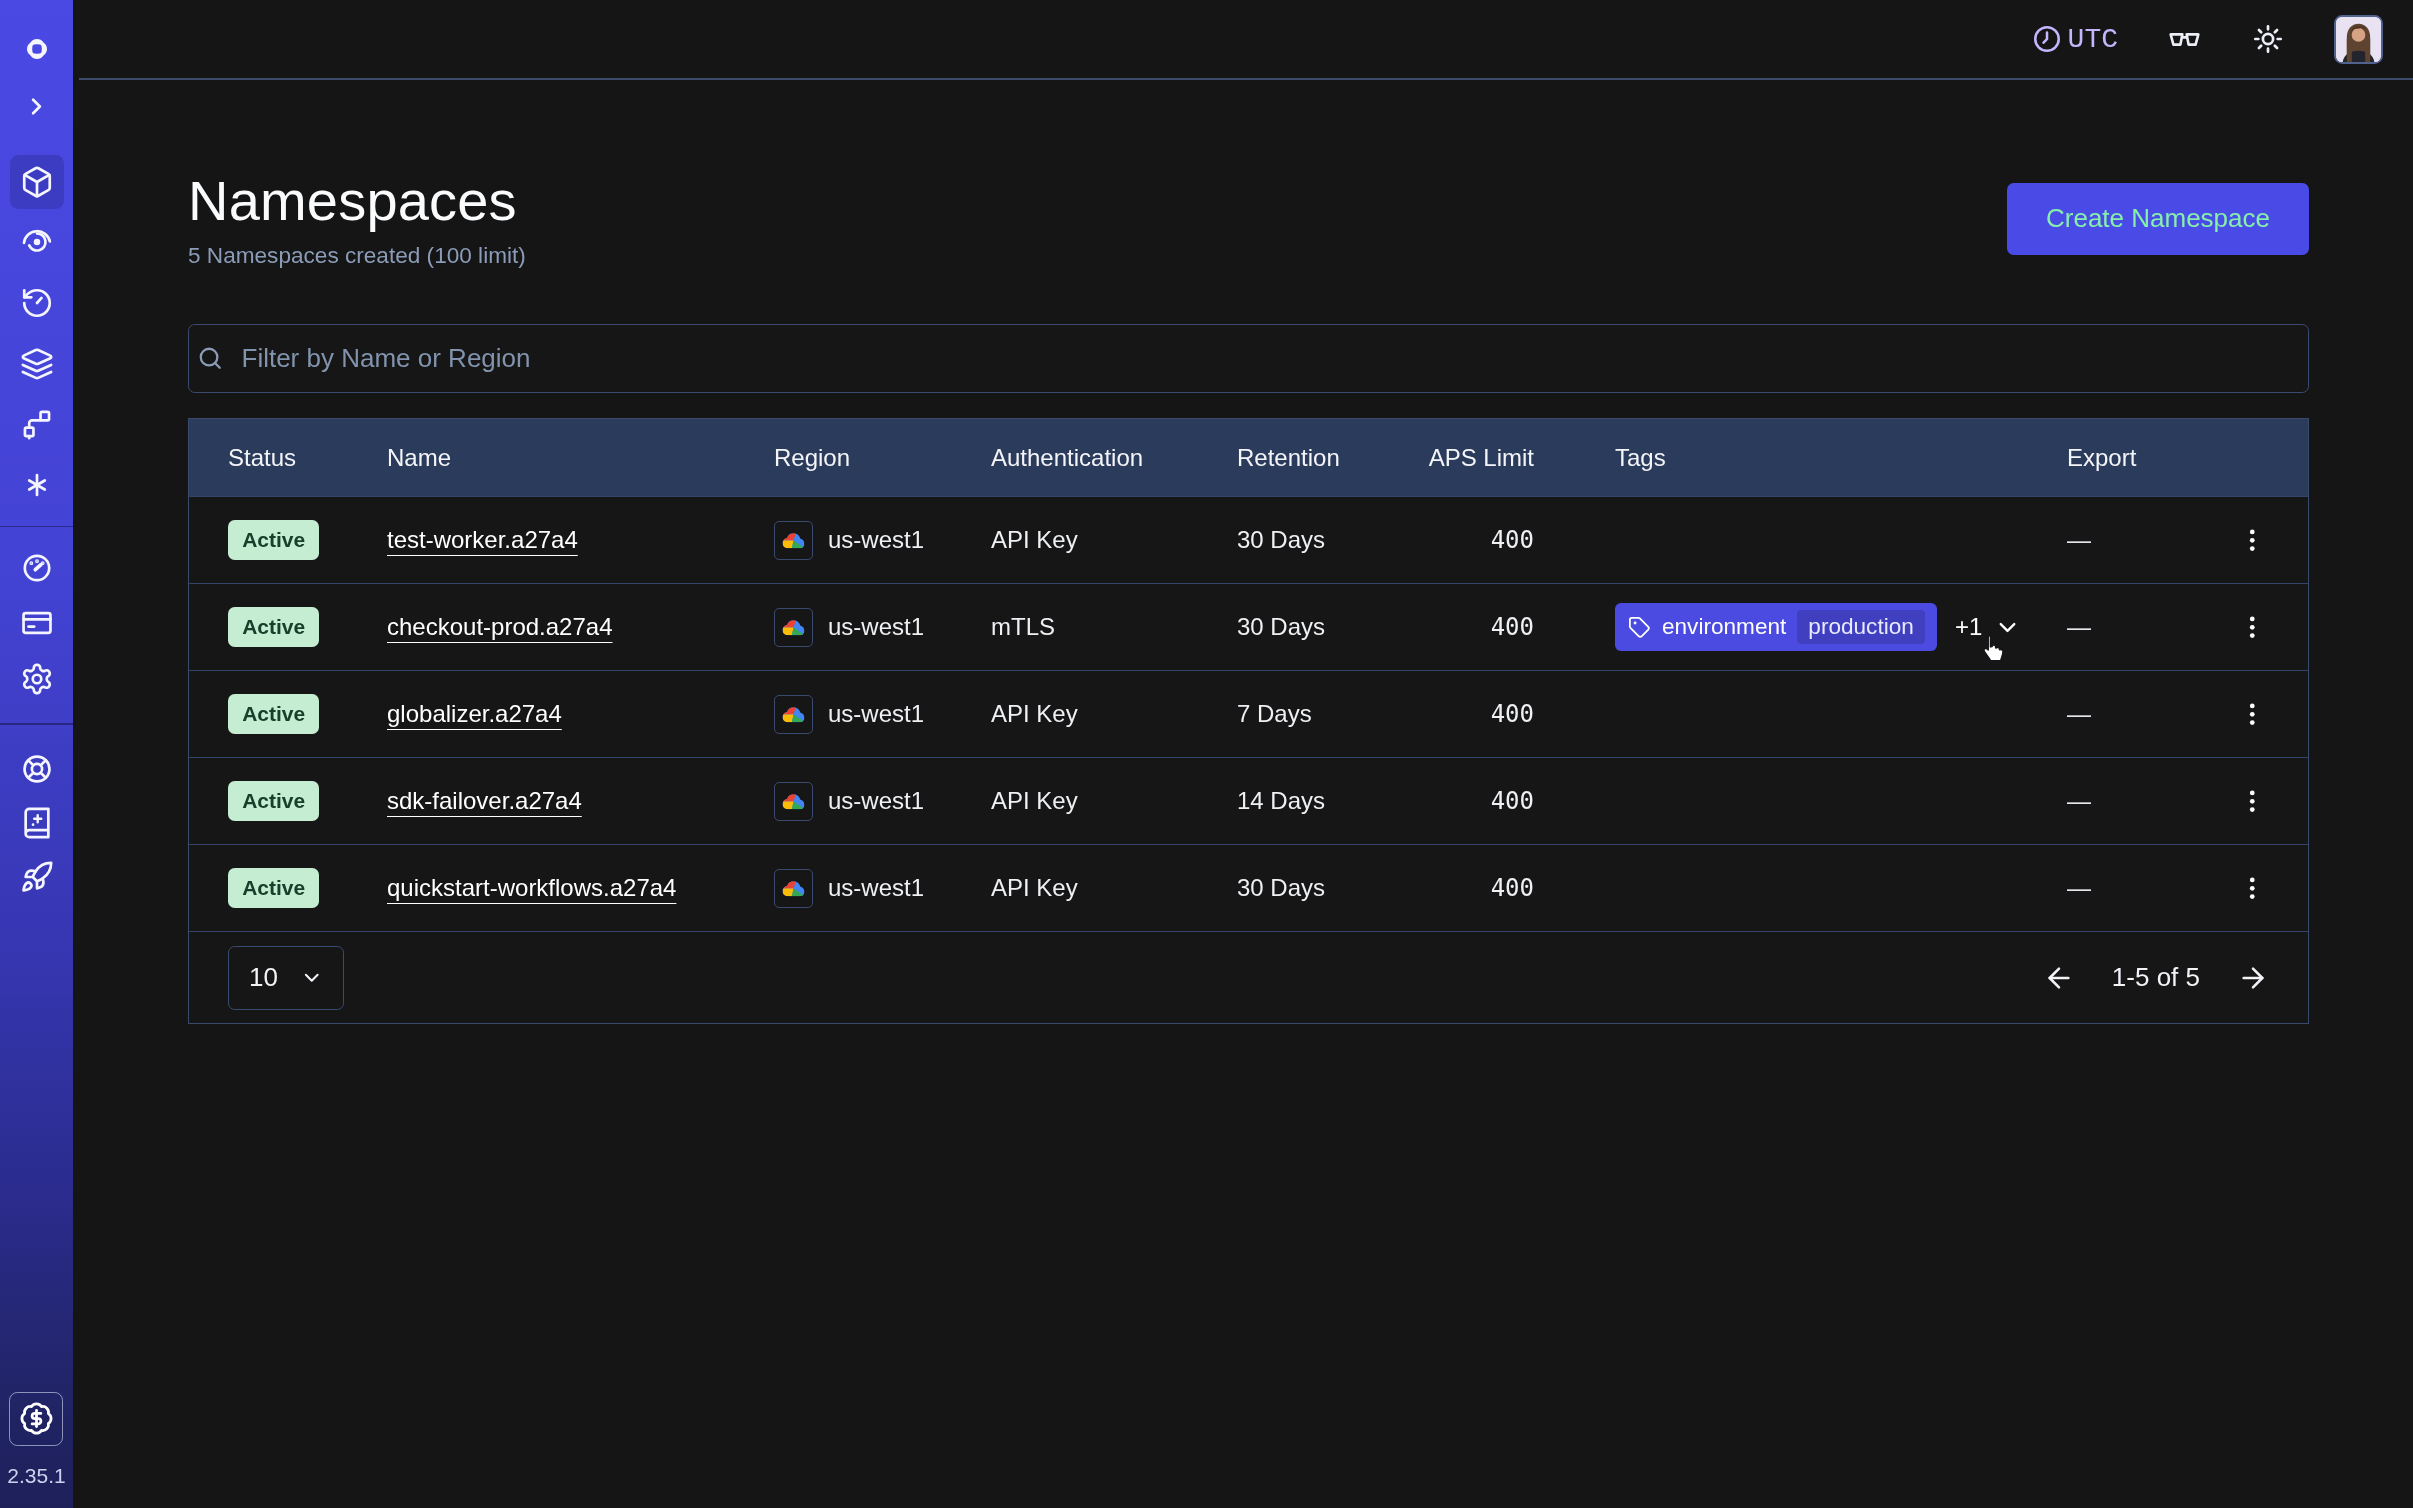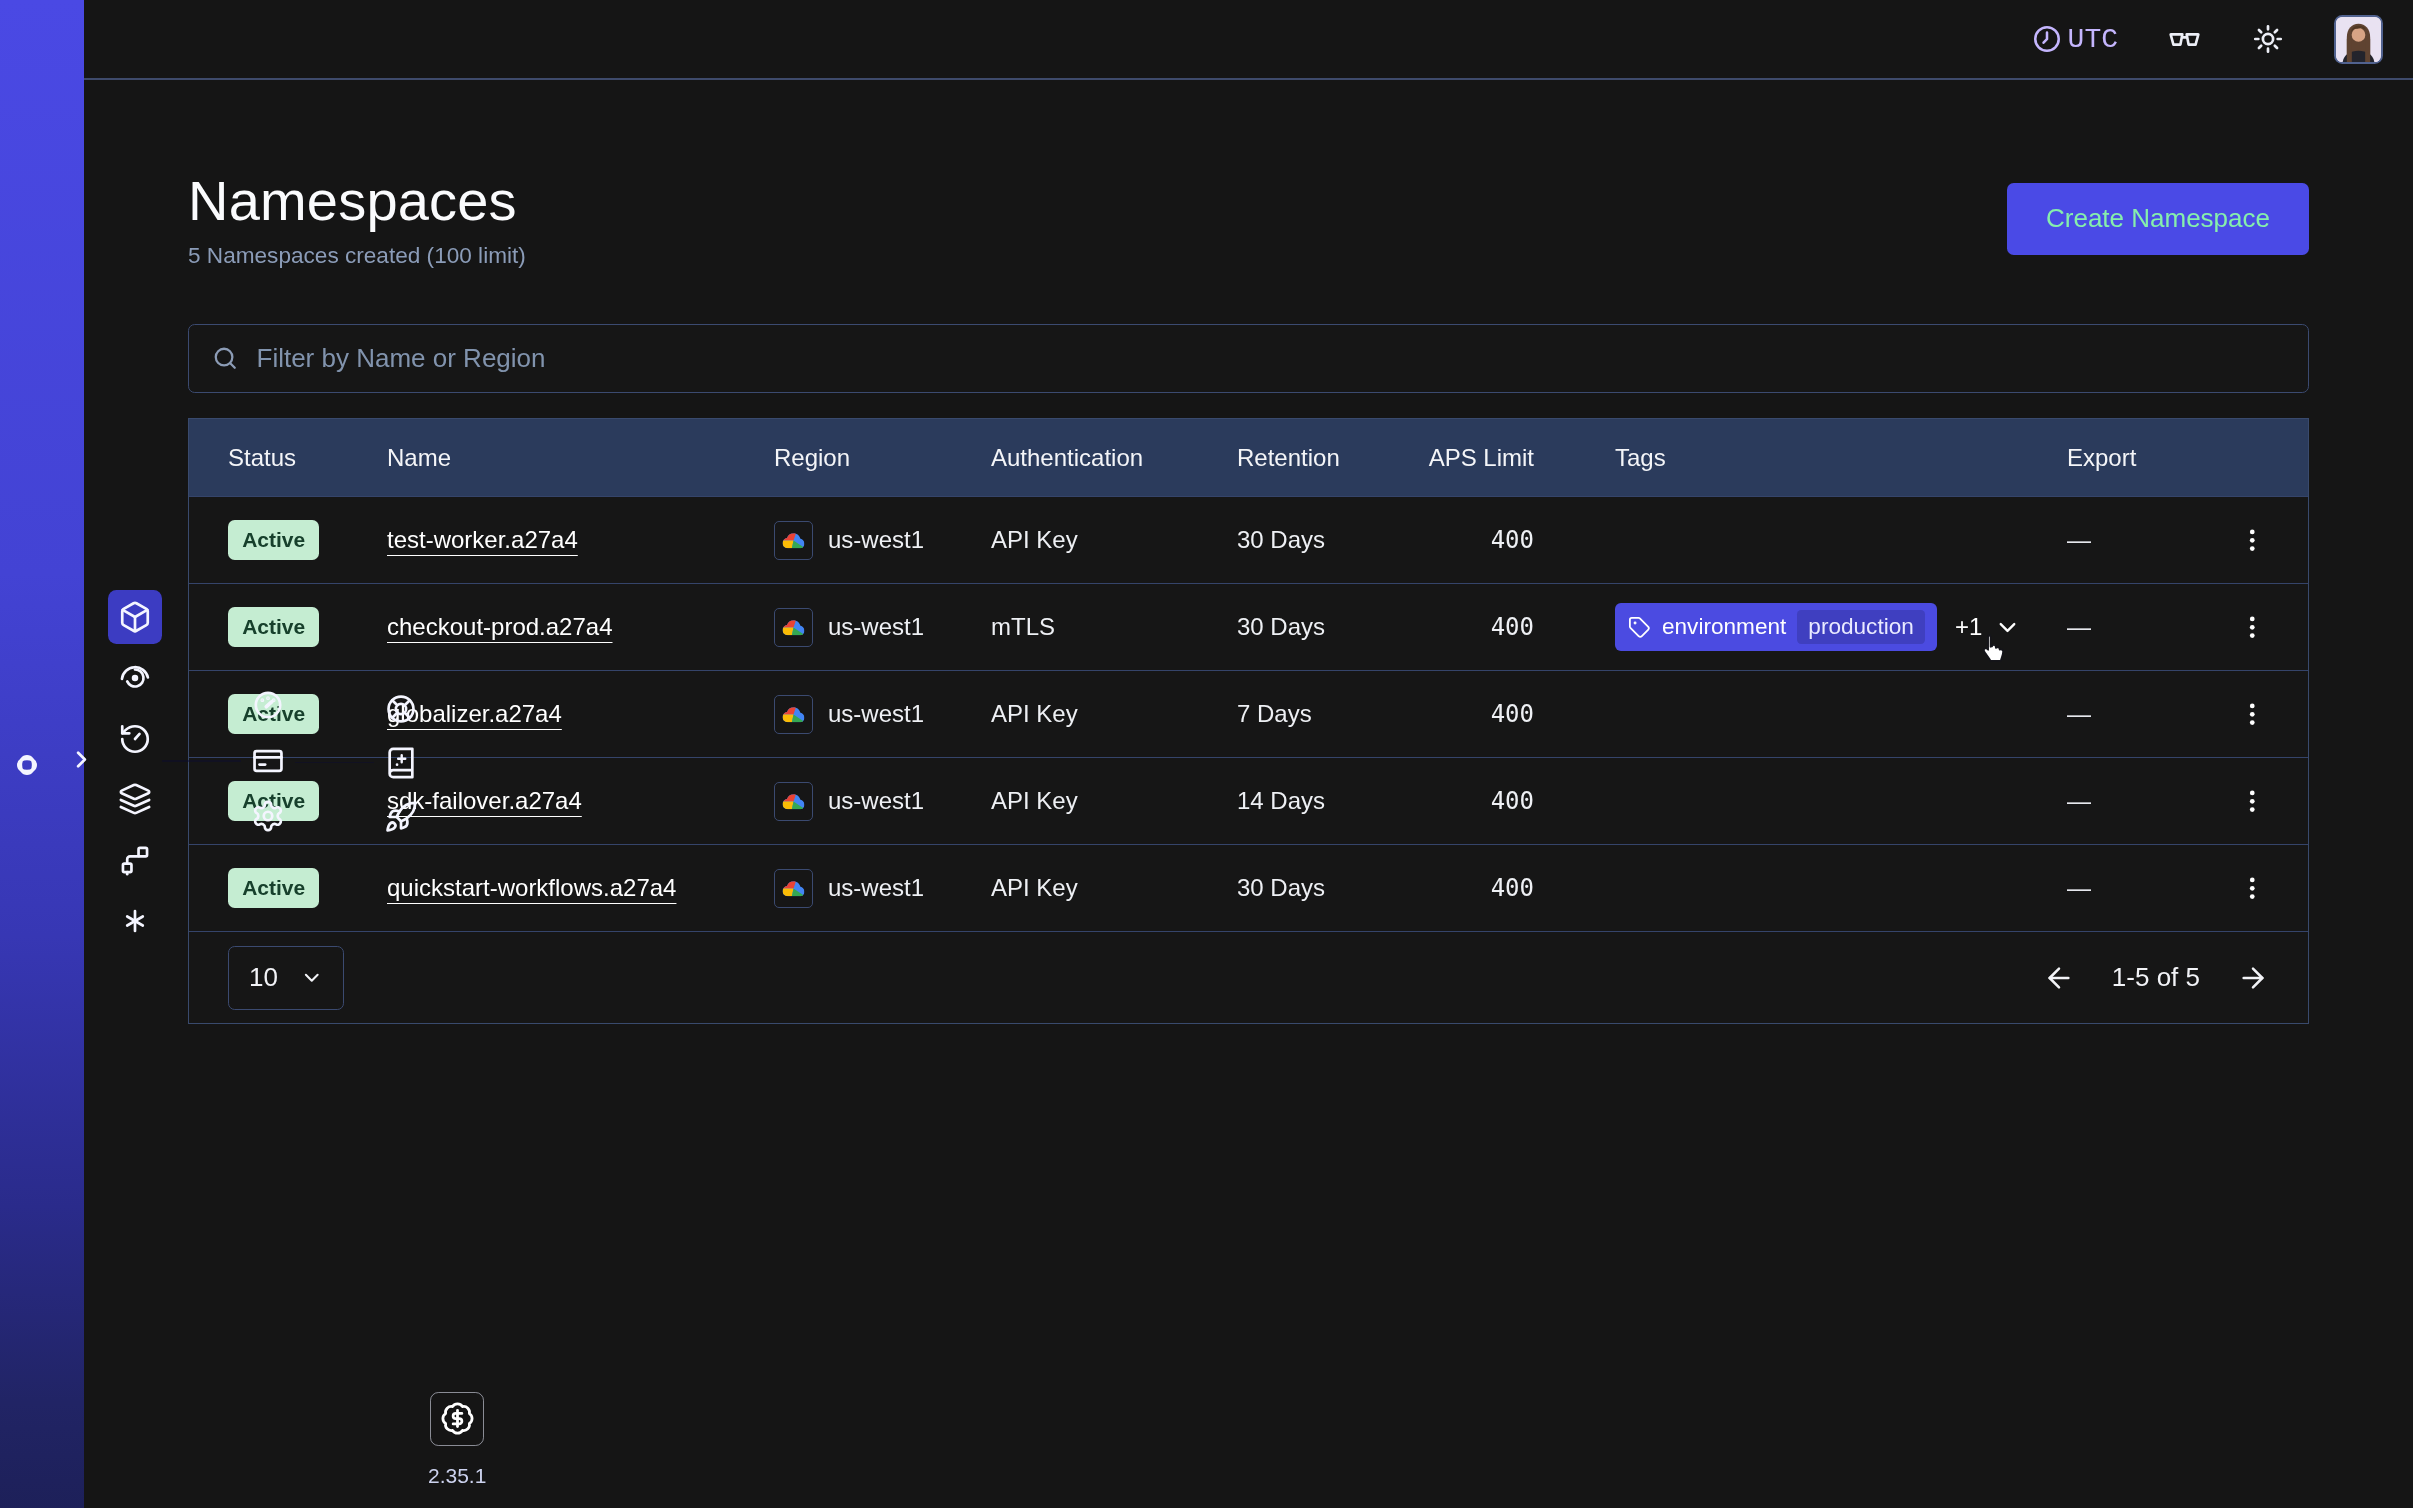--- a/index.html
+++ b/index.html
@@ -7,23 +7,23 @@
   body {
     background:#151515;
     font-family:"Liberation Sans","DejaVu Sans",sans-serif;
     color:#eef0f4;
     position:relative;
   }
   svg { display:block; }
 
   
   .sidebar {
-    position:absolute; left:0; top:0; width:84px; height:1508px;
+    position:absolute; left:0; top:0; width:73px; height:1508px;
     background:linear-gradient(180deg,#4a49e4 0%,#4343d4 38%,#3737b4 62%,#2a2b8b 80%,#212465 93%,#1d2059 100%);
-    display:flex; align-items:center; z-index:5;
+    display:flex; flex-direction:column; align-items:center; z-index:5;
   }
   .side-btn { width:54px; height:54px; display:flex; align-items:center; justify-content:center;
     border-radius:8.4px; color:#f4f5ff; flex:none; cursor:pointer; }
   .side-btn.active { background:#3c3cc2; }
   .side-logo { margin-top:22px; }
   .side-expand { margin-top:11.7px; height:37px; }
   .nav-group { display:flex; flex-direction:column; align-items:center; }
   .g1 { margin-top:30px; gap:6.7px; }
   .g2 { margin-top:13.4px; gap:1.7px; }
   .g3 { margin-top:17px; gap:0px; }
@@ -48,21 +48,21 @@
   
   .content { position:absolute; left:79px; top:83px; right:0; bottom:0; padding:85px 104px 0 109px; }
   .page-head { display:flex; justify-content:space-between; align-items:center; }
   .page-title { font-size:56px; font-weight:400; color:#fafbfd; letter-spacing:0.2px; }
   .page-subtitle { margin-top:10px; font-size:22.6px; color:#8b9cb8; }
   .primary-btn { background:#4a4ae6; color:#86efac; font-size:26px; font-weight:500;
     border:none; border-radius:6.7px; padding:0 39px; height:72px; cursor:pointer;
     font-family:inherit; }
 
   .searchbar { margin-top:55px; height:69px; border:1.7px solid #3b4a70; border-radius:6.7px;
-    display:flex; align-items:center; padding:0 22px; gap:17px; background:#161616; }
+    display:flex; align-items:center; padding:0 7px; gap:17px; background:#161616; }
   .searchbar input { flex:1; background:transparent; border:none; outline:none;
     font-size:26px; color:#dfe4ee; font-family:inherit; }
   .searchbar input::placeholder { color:#8193ad; }
   .search-ic { color:#8c9cb6; }
 
   
   .table { margin-top:25px; border:1.7px solid #394a6d; background:#161616; }
   .grid { display:grid; grid-template-columns:159px 387px 217px 246px 193px 185px 452px 168px 1fr; }
   .thead { background:#2b3b5c; height:77px; }
   .th { display:flex; align-items:center; padding-left:39px; font-size:24px; font-weight:500; color:#f4f5f8; }

